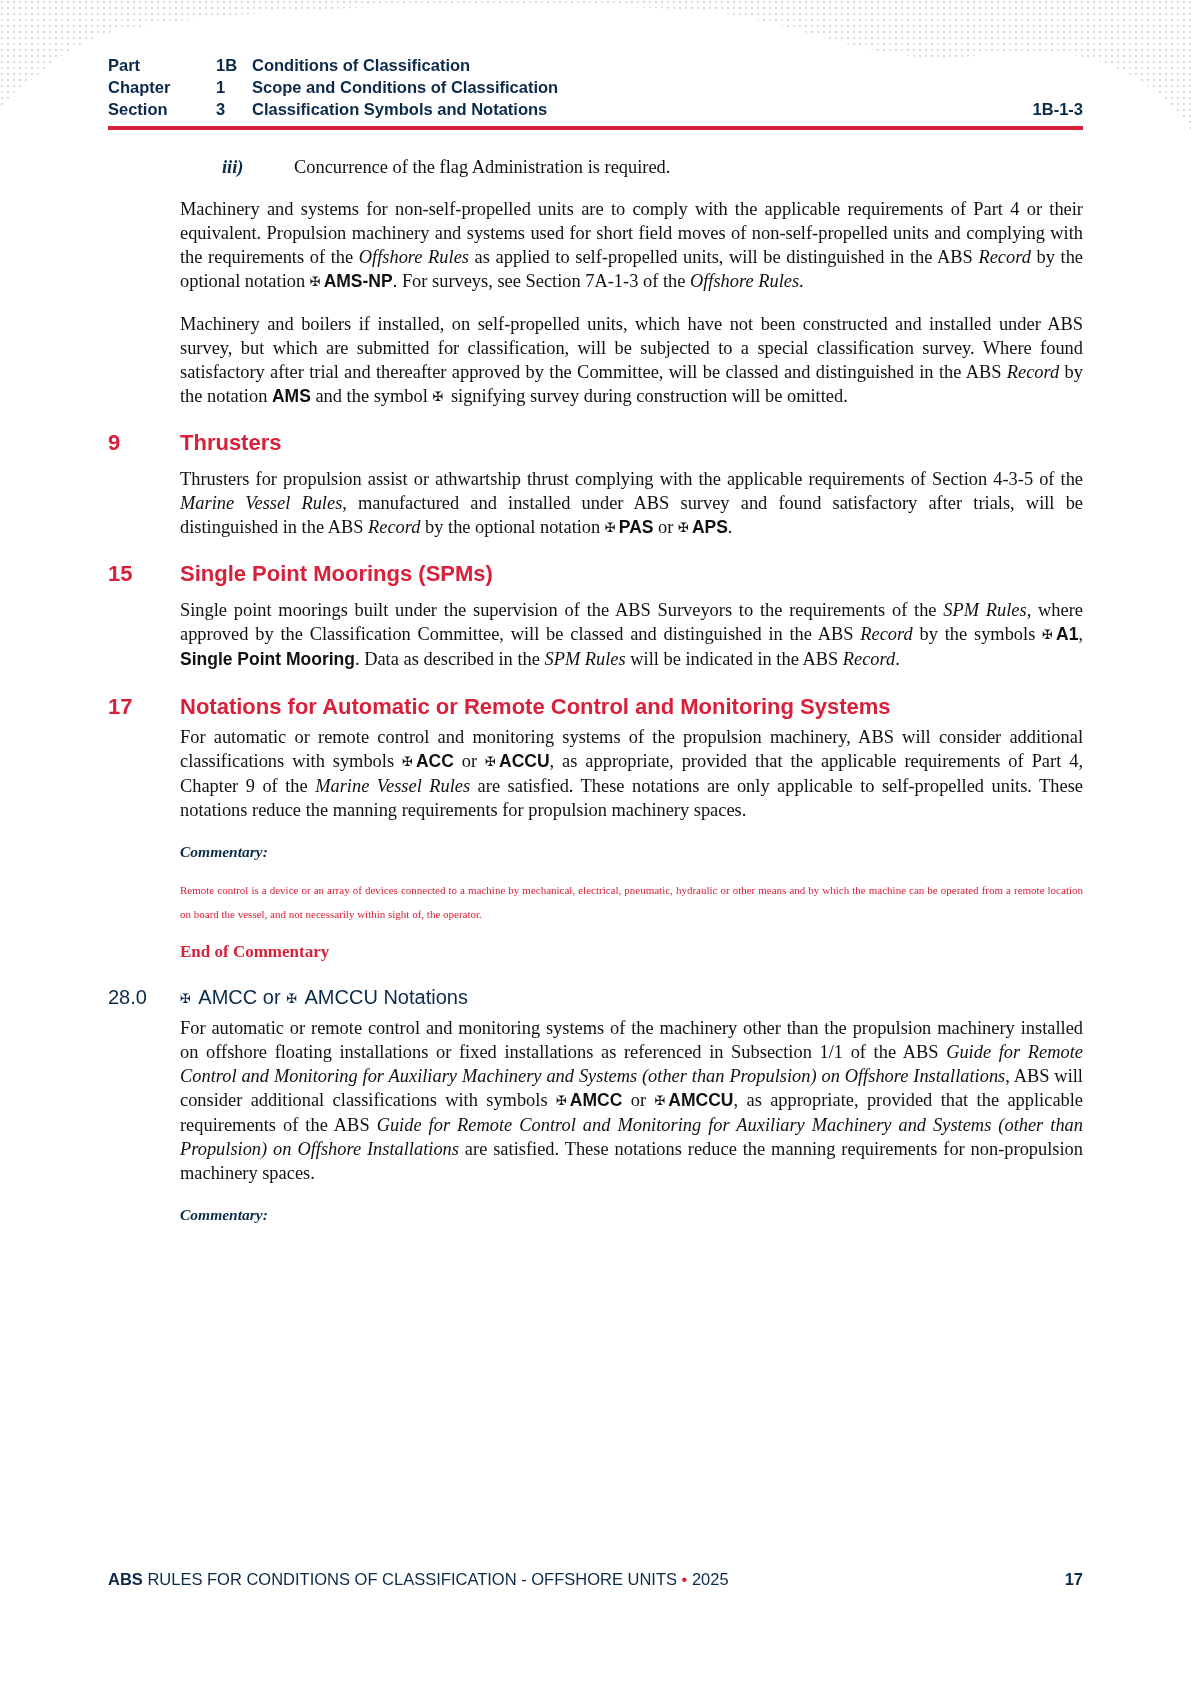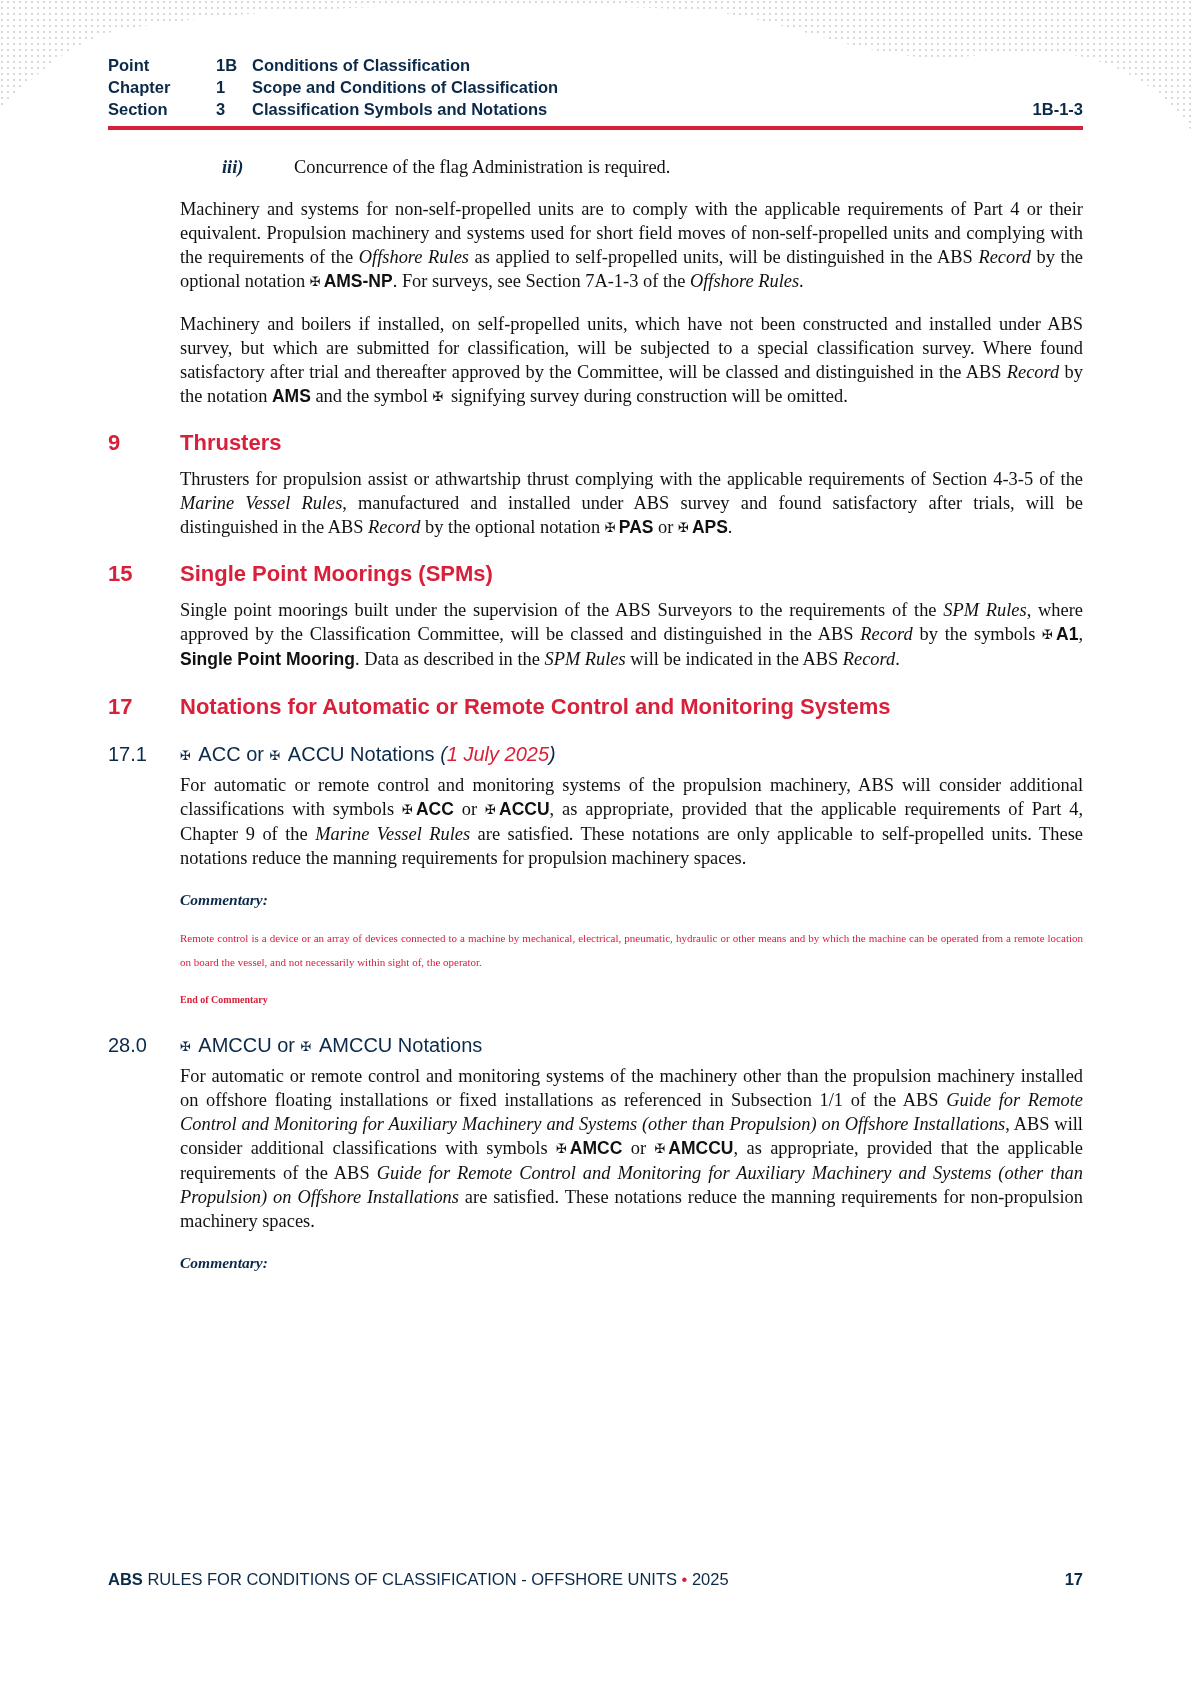--- a/index.html
+++ b/index.html
@@ -22,21 +22,21 @@
     .bold-sans { font-family: "Liberation Sans", sans-serif; font-weight: bold; font-size: 17.5px; }
     .mc { font-family: "DejaVu Sans", sans-serif; font-size: 13px; display: inline-block; vertical-align: 1px; margin-right: 3px; }
     .h2 { display: flex; font-family: "Liberation Sans", sans-serif; font-weight: bold; color: #d9203a; font-size: 22px; line-height: 28px; }
     .h2 .num { width: 72px; }
     .h3 { display: flex; font-family: "Liberation Sans", sans-serif; color: #0b2a4a; font-size: 20px; line-height: 26px; }
     .h3 .num { width: 72px; }
     .h3 .date { font-style: italic; }
     .h3 .date-inner { color: #d9203a; }
     .comm-title { margin-left: 72px; font-family: "Liberation Serif", serif; font-weight: bold; font-style: italic; color: #0b2a4a; font-size: 15.5px; }
     .comm-text { margin-left: 72px; font-family: "Liberation Serif", serif; color: #d9203a; font-size: 11px; line-height: 24px; text-align: justify; }
-    .comm-end { margin-left: 72px; font-family: "Liberation Serif", serif; font-weight: bold; color: #d9203a; font-size: 10px; }
+    .comm-end { margin-left: 72px; font-family: "Liberation Serif", serif; font-weight: bold; color: #d9203a; font-size: 17px; }
 
     .footer { position: absolute; left: 108px; top: 1570px; width: 975px; font-family: "Liberation Sans", sans-serif; color: #0b2a4a; font-size: 16.5px; display: flex; justify-content: space-between; text-align: right; }
     .footer .abs { font-weight: bold; }
     .footer .dot { color: #d9203a; }
     .footer .pg { font-weight: bold; }
   </style>
 </head>
 <body>
 
 <div class="page">
@@ -45,21 +45,21 @@
     <defs>
       <pattern id="dots" width="6" height="6" patternUnits="userSpaceOnUse">
         <circle cx="2" cy="2" r="0.9" fill="#b8b8b8"></circle>
       </pattern>
     </defs>
     <path d="M0,0 L1191,0 L1191,130 C1150,70 1080,40 980,55 C880,70 800,20 700,10 C500,0 250,5 120,30 C70,40 30,80 0,110 Z" fill="url(#dots)" opacity="0.8"></path>
   </svg>
 
   <div class="hdr">
     <div class="row">
-      <span class="c1">Point</span>
+      <span class="c1">Part</span>
       <span class="c2">1B</span>
       <span class="c3">Conditions of Classification</span>
     </div>
     <div class="row">
       <span class="c1">Chapter</span>
       <span class="c2">1</span>
       <span class="c3">Scope and Conditions of Classification</span>
     </div>
     <div class="row">
       <span class="c1">Section</span>
@@ -91,33 +91,29 @@
       <span class="num">15</span>
       <span>Single Point Moorings (SPMs)</span>
     </div>
     <p class="p" style="margin-top:10px;"><span>Single point moorings built under the supervision of the ABS Surveyors to the requirements of the </span><i>SPM Rules</i><span>, where approved by the Classification Committee, will be classed and distinguished in the ABS </span><i>Record</i><span> by the symbols </span><span class="mc">✠</span><span class="bold-sans">A1</span><span>, </span><span class="bold-sans">Single Point Mooring</span><span>. Data as described in the </span><i>SPM Rules</i><span> will be indicated in the ABS </span><i>Record</i><span>.</span></p>
 
     <div class="h2" style="margin-top:22px;">
       <span class="num">17</span>
       <span>Notations for Automatic or Remote Control and Monitoring Systems</span>
     </div>
 
-    <div class="h3" style="margin-top:20px;">
-      <span class="num">17.1</span>
-      <span><span class="mc">✠</span> <span>ACC or </span><span class="mc">✠</span> <span>ACCU Notations </span><span class="date"><span>(</span><span class="date-inner">1 July 2025</span><span>)</span></span></span>
-    </div>
     <p class="p" style="margin-top:4px;"><span>For automatic or remote control and monitoring systems of the propulsion machinery, ABS will consider additional classifications with symbols </span><span class="mc">✠</span><span class="bold-sans">ACC</span><span> or </span><span class="mc">✠</span><span class="bold-sans">ACCU</span><span>, as appropriate, provided that the applicable requirements of Part 4, Chapter 9 of the </span><i>Marine Vessel Rules</i><span> are satisfied. These notations are only applicable to self-propelled units. These notations reduce the manning requirements for propulsion machinery spaces.</span></p>
 
     <div class="comm-title" style="margin-top:18px;">Commentary:</div>
     <div class="comm-text" style="margin-top:14px;">Remote control is a device or an array of devices connected to a machine by mechanical, electrical, pneumatic, hydraulic or other means and by which the machine can be operated from a remote location on board the vessel, and not necessarily within sight of, the operator.</div>
     <div class="comm-end" style="margin-top:14px;">End of Commentary</div>
 
     <div class="h3" style="margin-top:20px;">
       <span class="num">28.0</span>
-      <span><span class="mc">✠</span> <span>AMCCU or </span><span class="mc">✠</span> <span>AMCCU Notations</span></span>
+      <span><span class="mc">✠</span> <span>AMCC or </span><span class="mc">✠</span> <span>AMCCU Notations</span></span>
     </div>
     <p class="p" style="margin-top:4px;"><span>For automatic or remote control and monitoring systems of the machinery other than the propulsion machinery installed on offshore floating installations or fixed installations as referenced in Subsection 1/1 of the ABS </span><i>Guide for Remote Control and Monitoring for Auxiliary Machinery and Systems (other than Propulsion) on Offshore Installations</i><span>, ABS will consider additional classifications with symbols </span><span class="mc">✠</span><span class="bold-sans">AMCC</span><span> or </span><span class="mc">✠</span><span class="bold-sans">AMCCU</span><span>, as appropriate, provided that the applicable requirements of the ABS </span><i>Guide for Remote Control and Monitoring for Auxiliary Machinery and Systems (other than Propulsion) on Offshore Installations</i><span> are satisfied. These notations reduce the manning requirements for non-propulsion machinery spaces.</span></p>
 
     <div class="comm-title" style="margin-top:18px;">Commentary:</div>
   </div>
 
   <div class="footer">
     <span><span class="abs">ABS</span><span> RULES FOR CONDITIONS OF CLASSIFICATION - OFFSHORE UNITS </span><span class="dot">•</span><span> 2025</span></span>
     <span class="pg">17</span>
   </div>

